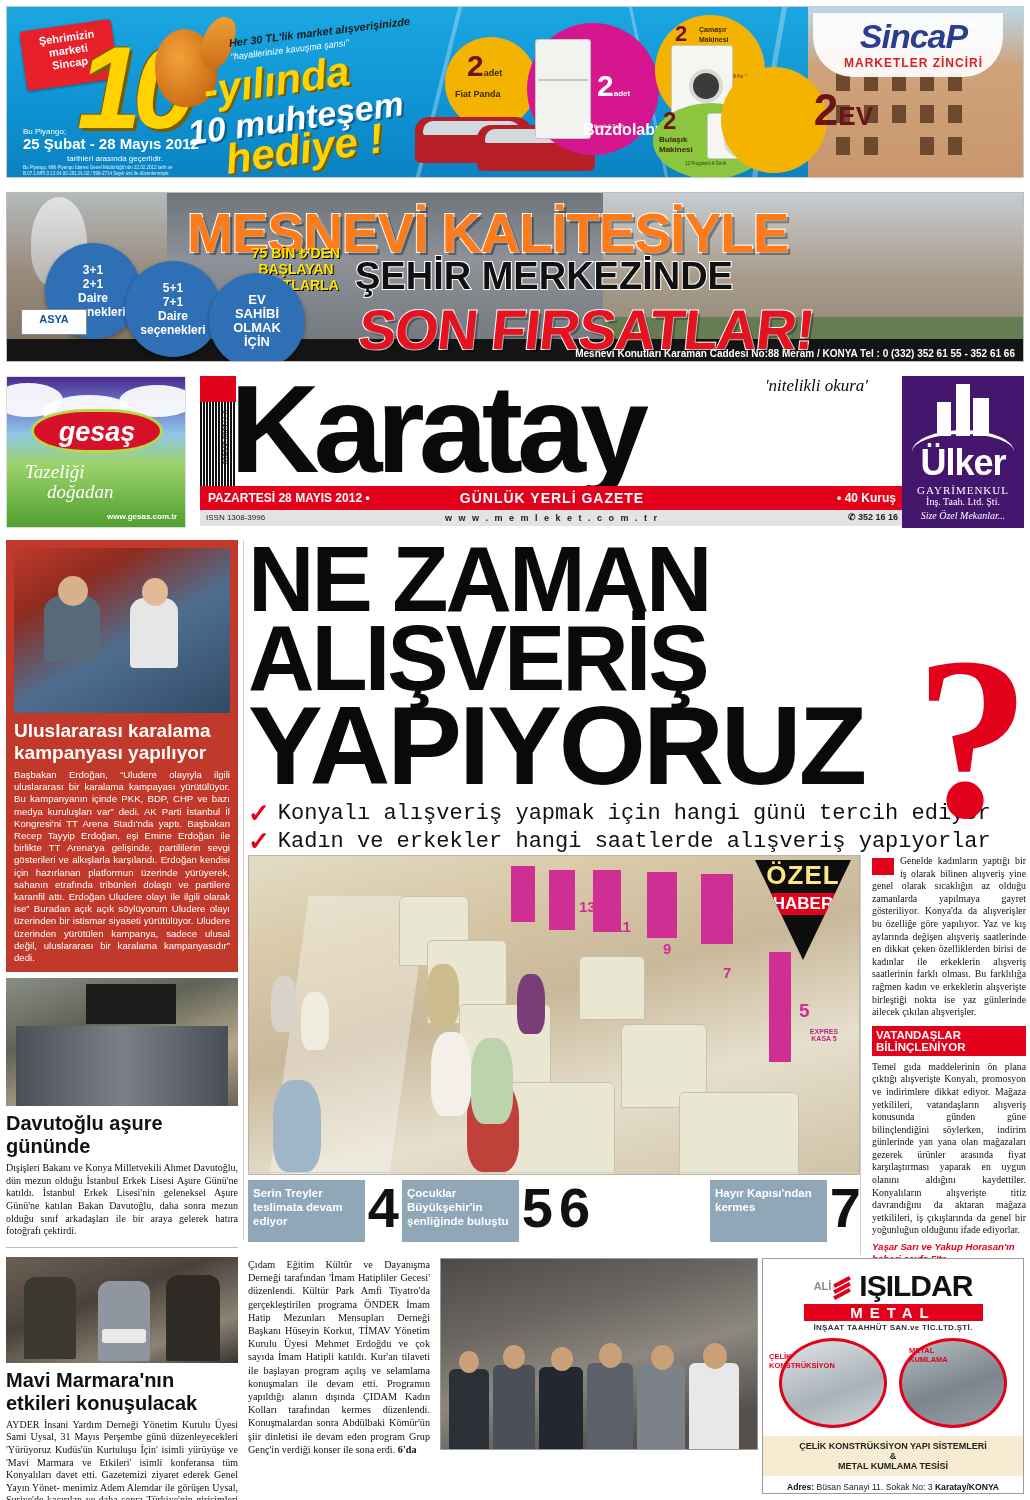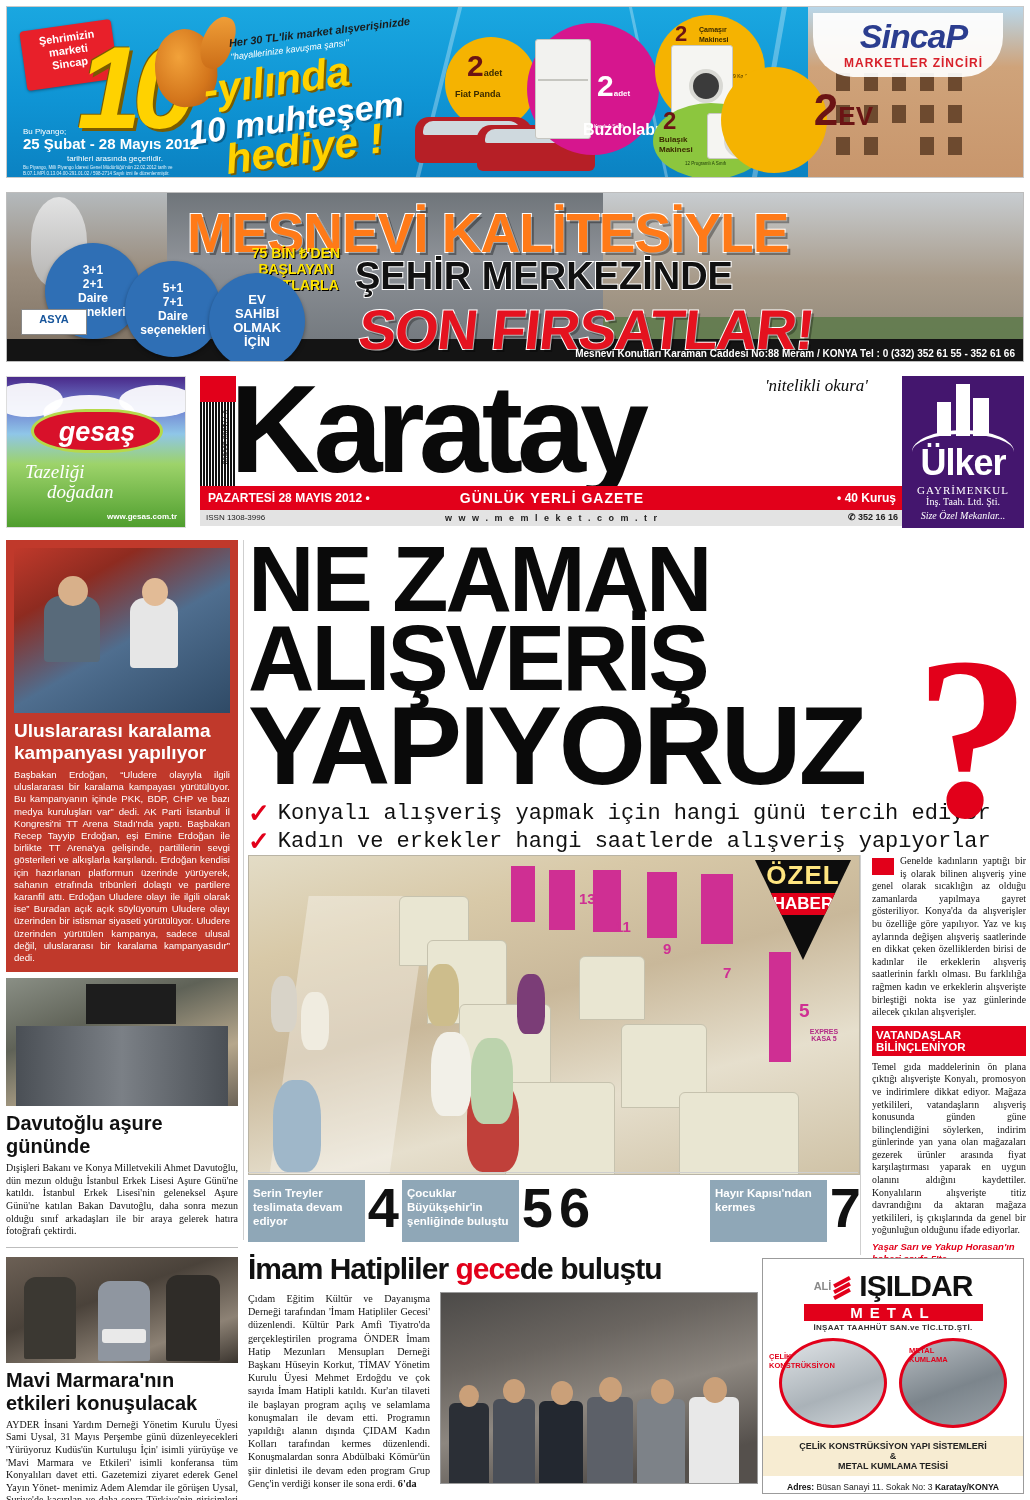--- a/index.html
+++ b/index.html
@@ -526,21 +526,21 @@
         <div class="bp-counter" style="left:256px;top:226px;width:110px;height:96px;"></div>
         <div class="bp-counter" style="left:330px;top:100px;width:66px;height:64px;"></div>
         <div class="bp-counter" style="left:372px;top:168px;width:86px;height:84px;"></div>
         <div class="bp-counter" style="left:430px;top:236px;width:120px;height:84px;"></div>
         <div class="bp-sign" style="left:262px;top:10px;width:24px;height:56px;"></div>
         <div class="bp-sign" style="left:300px;top:14px;width:26px;height:60px;"></div>
         <div class="bp-sign" style="left:344px;top:14px;width:28px;height:62px;"></div>
         <div class="bp-sign" style="left:398px;top:16px;width:30px;height:66px;"></div>
         <div class="bp-sign" style="left:452px;top:18px;width:32px;height:70px;"></div>
         <div class="bp-sign" style="left:520px;top:96px;width:22px;height:110px;"></div>
-        <div class="bp-num" style="left:330px;top:34px;">13</div>
+        <div class="bp-num" style="left:330px;top:42px;">13</div>
         <div class="bp-num" style="left:366px;top:62px;">11</div>
         <div class="bp-num" style="left:414px;top:84px;">9</div>
         <div class="bp-num" style="left:474px;top:108px;">7</div>
         <div class="bp-num" style="left:550px;top:144px;font-size:19px;">5</div>
         <div style="position:absolute;left:552px;top:172px;width:46px;font-size:7px;font-weight:bold;color:#b32b86;text-align:center;">EXPRES KASA 5</div>
         <div class="bp-person" style="left:22px;top:120px;width:26px;height:56px;background:#d8d3c8;"></div>
         <div class="bp-person" style="left:52px;top:136px;width:28px;height:58px;background:#f0ece0;"></div>
         <div class="bp-person" style="left:24px;top:224px;width:48px;height:92px;background:#9fb7c9;"></div>
         <div class="bp-person" style="left:178px;top:108px;width:32px;height:62px;background:#cdbd8c;"></div>
         <div class="bp-person" style="left:218px;top:224px;width:52px;height:92px;background:#c0403a;"></div>
@@ -576,21 +576,20 @@
     <div class="teaser">
       <div class="tn">6</div>
     </div>
     <div class="teaser">
       <div class="tx">Hayır Kapısı'ndan kermes</div>
       <div class="tn">7</div>
     </div>
   </div>
 
   <div class="bottom">
-    <div class="bot-title"><span>İmam Hatipliler </span><span class="red">gece</span><span>de buluştu</span></div>
 
     <div class="bot-photo">
       <div class="bp2-body" style="left:8px;top:110px;width:40px;height:82px;background:#2b2f36;"></div>
       <div class="bp2-head" style="left:18px;top:92px;width:20px;height:22px;"></div>
       <div class="bp2-body" style="left:52px;top:106px;width:42px;height:86px;background:#4a4f58;"></div>
       <div class="bp2-head" style="left:62px;top:86px;width:22px;height:24px;"></div>
       <div class="bp2-body" style="left:98px;top:108px;width:44px;height:84px;background:#232830;"></div>
       <div class="bp2-head" style="left:110px;top:88px;width:22px;height:24px;"></div>
       <div class="bp2-body" style="left:146px;top:104px;width:46px;height:88px;background:#5c6068;"></div>
       <div class="bp2-head" style="left:158px;top:84px;width:23px;height:25px;"></div>

